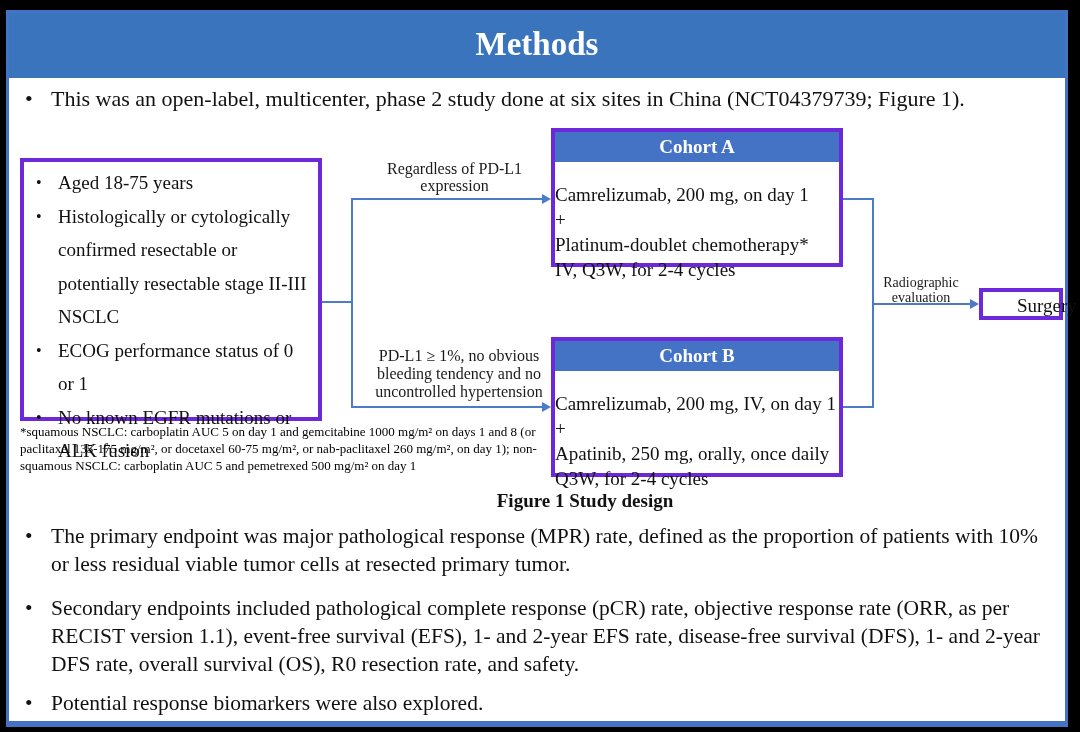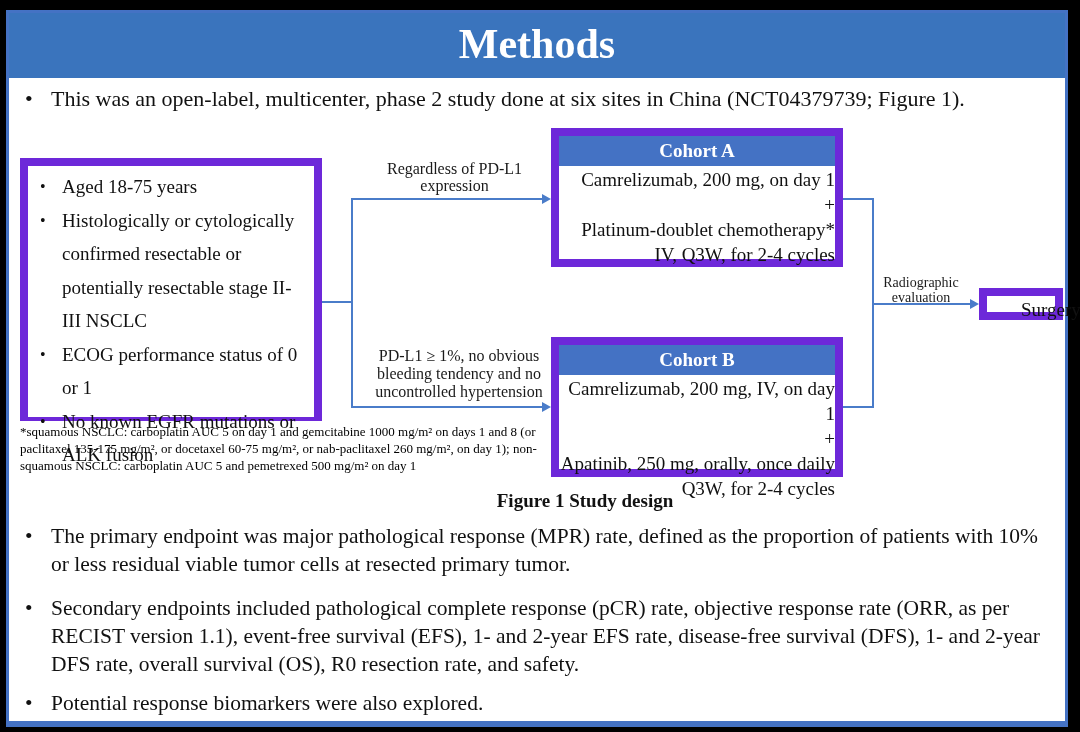--- a/index.html
+++ b/index.html
@@ -2,42 +2,42 @@
 <html><head>
 <meta charset="utf-8">
 <style>
   html,body{margin:0;padding:0;background:#000;}
   .canvas{position:relative;width:1080px;height:732px;background:#000;overflow:hidden;
           font-family:"Liberation Serif","DejaVu Serif",serif;color:#111;}
   .slide{position:absolute;left:6px;top:10px;width:1062px;height:717px;background:#fff;
          border:3px solid #4472c4;border-bottom-width:6px;box-sizing:border-box;}
   .title-bar{position:absolute;left:0;top:0;width:100%;height:65px;background:#3a74bd;}
   .slide-title{width:100%;height:65px;line-height:62px;text-align:center;color:#fff;
-               font-weight:bold;font-size:42px;}
+               font-weight:bold;font-size:33px;}
   .bullet{position:absolute;display:flex;font-size:21.5px;line-height:28px;}
   .bullet .dot{width:26px;flex:0 0 26px;text-align:left;}
   .bullet .txt{flex:1;}
   .intro{left:16px;top:72px;width:1032px;font-size:22px;}
 
   
-  .dbox{position:absolute;border:8px solid #6d28d9;background:#fff;box-sizing:border-box;}
+  .dbox{position:absolute;border:4px solid #6d28d9;background:#fff;box-sizing:border-box;}
   .dbox .dhead{background:#4472c4;color:#fff;font-weight:bold;text-align:center;
                font-size:19px;}
   .elig{left:11px;top:145px;width:302px;height:263px;border-bottom-width:4px;}
   .elig .dhead{text-align:left;padding-left:10px;height:28px;line-height:28px;white-space:pre-wrap;}
   .elig ul{list-style:none;margin:4px 0 0 0;padding:0 6px 0 12px;}
   .elig li{display:flex;font-size:19px;line-height:33.5px;}
   .elig li .dot{width:22px;flex:0 0 22px;font-size:16px;}
   .elig li .txt{flex:1;}
 
   .cohort{width:292px;height:139px;}
   .cohort-a{left:542px;top:115px;}
   .cohort-b{left:542px;top:324px;height:140px;}
   .cohort .dhead{height:30px;line-height:30px;}
-  .cohort .cbody{padding-top:1px;text-align:right;font-size:19px;line-height:25px;}
+  .cohort .cbody{padding-top:20px;text-align:left;font-size:19px;line-height:25px;}
 
   .surgery{left:970px;top:275px;width:84px;height:32px;text-align:center;
            font-size:19px;line-height:28px;padding-left:34px;}
 
   .flabel{position:absolute;text-align:center;font-size:16px;line-height:17px;color:#1a1a1a;}
   .lab-a{left:348px;top:147px;width:195px;}
   .lab-b{left:350px;top:334px;width:200px;line-height:18px;}
   .lab-r{left:862px;top:262px;width:100px;font-size:14px;line-height:15px;}
 
   .hline,.vline{position:absolute;background:#4a7cc9;}

